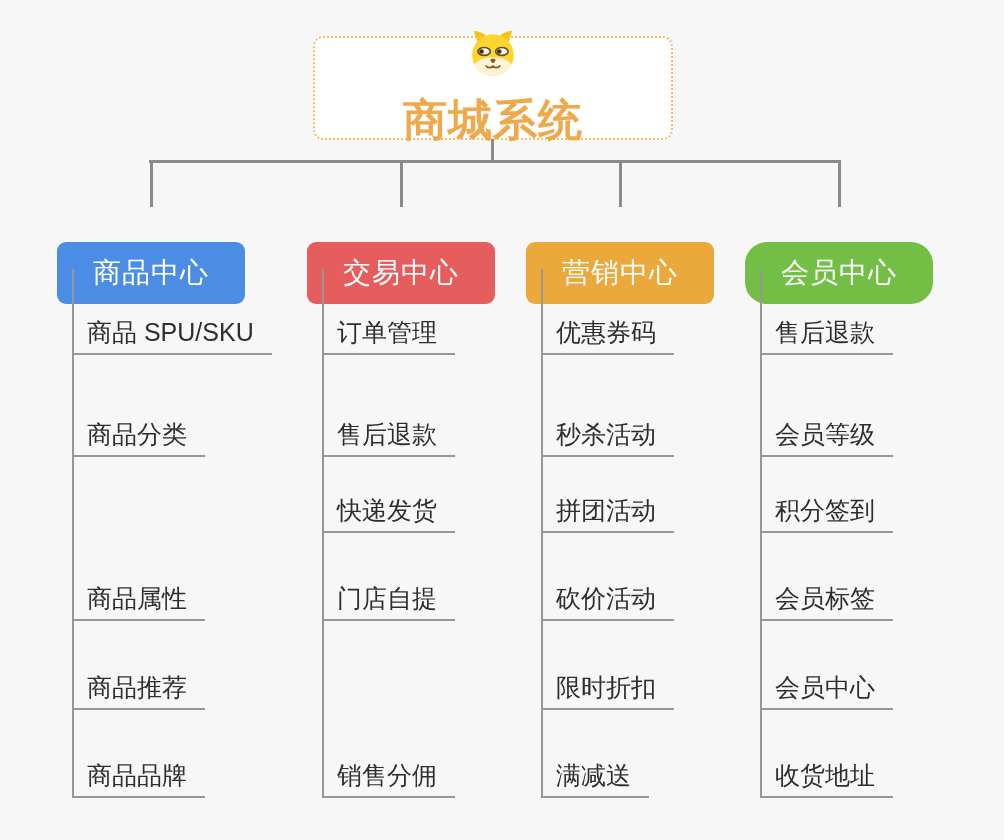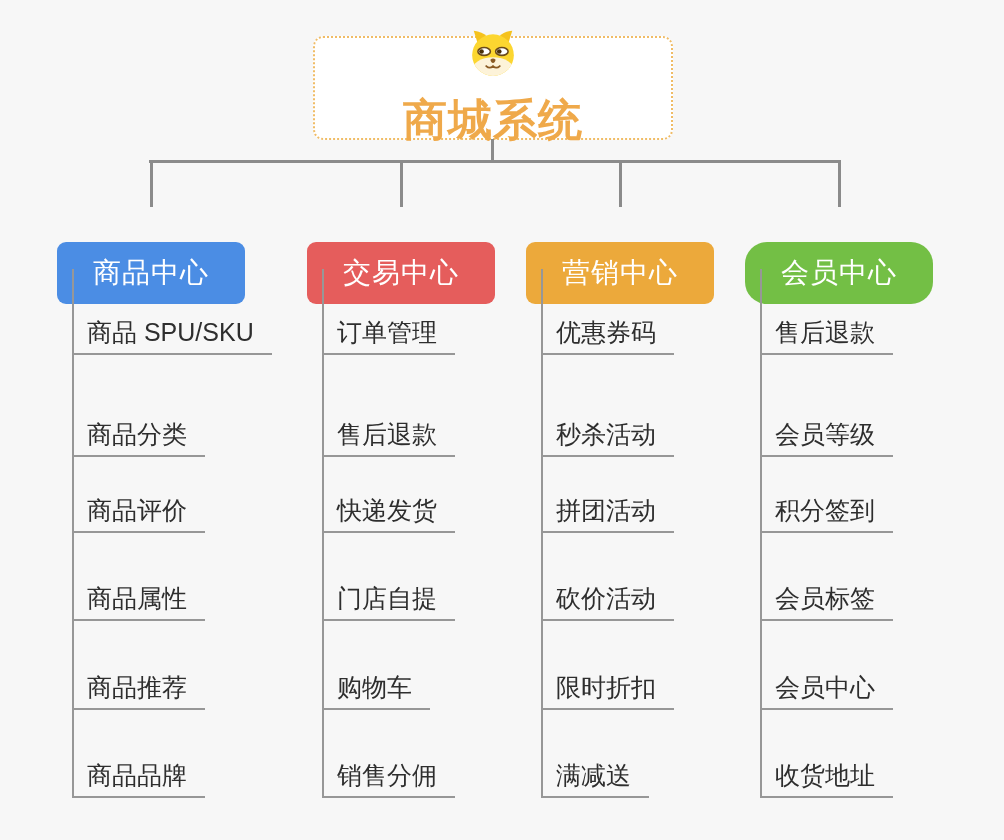--- a/index.html
+++ b/index.html
@@ -75,30 +75,28 @@
   <div class="branch b2" style="background: rgb(236, 169, 59);">营销中心</div>
   <div class="branch b3" style="background: rgb(115, 191, 69); border-radius: 22px;">会员中心</div>
 
   <div class="trunk t0"></div>
   <div class="trunk t1"></div>
   <div class="trunk t2"></div>
   <div class="trunk t3"></div>
 
   <div class="leaf c0 r0">商品 SPU/SKU</div>
   <div class="leaf c0 r1">商品分类</div>
-  <div class="leaf c0 r2">商品评价</div>
   <div class="leaf c0 r3">商品属性</div>
   <div class="leaf c0 r4">商品推荐</div>
   <div class="leaf c0 r5">商品品牌</div>
 
   <div class="leaf c1 r0">订单管理</div>
   <div class="leaf c1 r1">售后退款</div>
   <div class="leaf c1 r2">快递发货</div>
   <div class="leaf c1 r3">门店自提</div>
-  <div class="leaf c1 r4">购物车</div>
   <div class="leaf c1 r5">销售分佣</div>
 
   <div class="leaf c2 r0">优惠券码</div>
   <div class="leaf c2 r1">秒杀活动</div>
   <div class="leaf c2 r2">拼团活动</div>
   <div class="leaf c2 r3">砍价活动</div>
   <div class="leaf c2 r4">限时折扣</div>
   <div class="leaf c2 r5">满减送</div>
 
   <div class="leaf c3 r0">售后退款</div>

